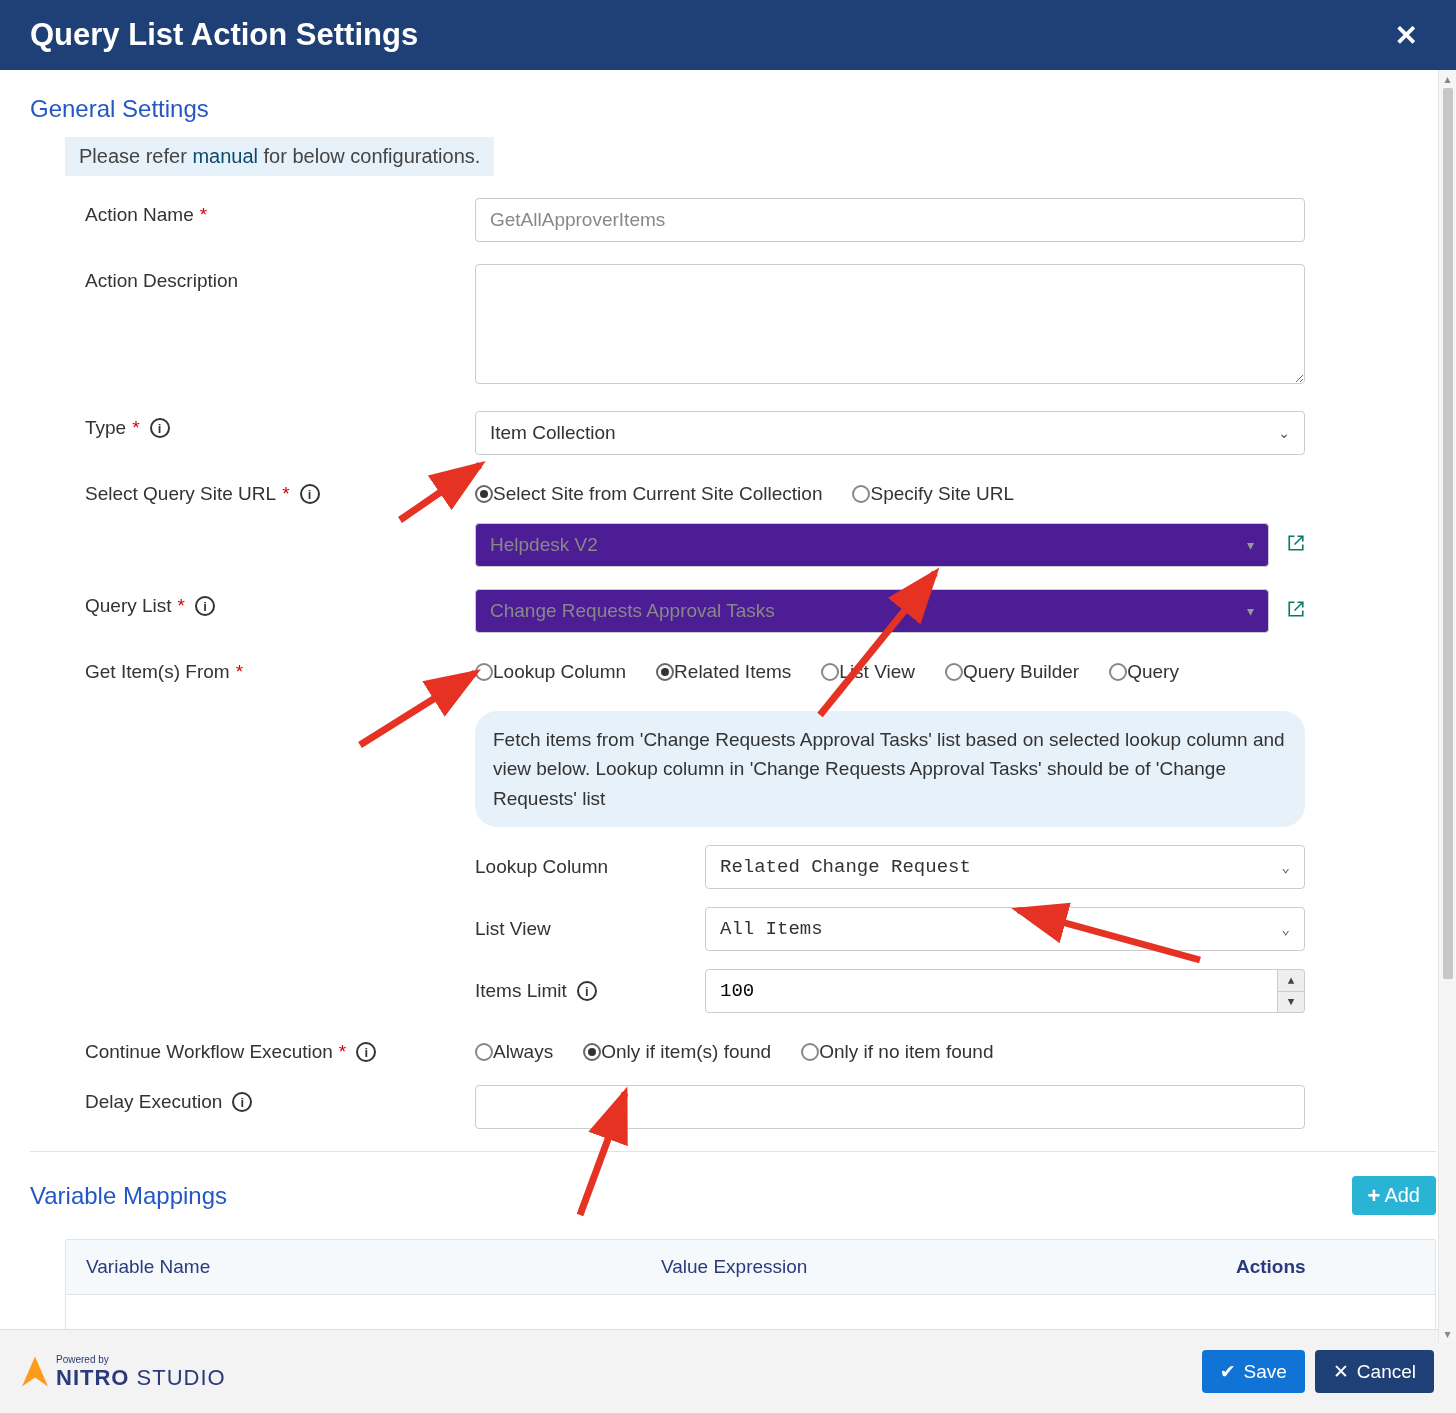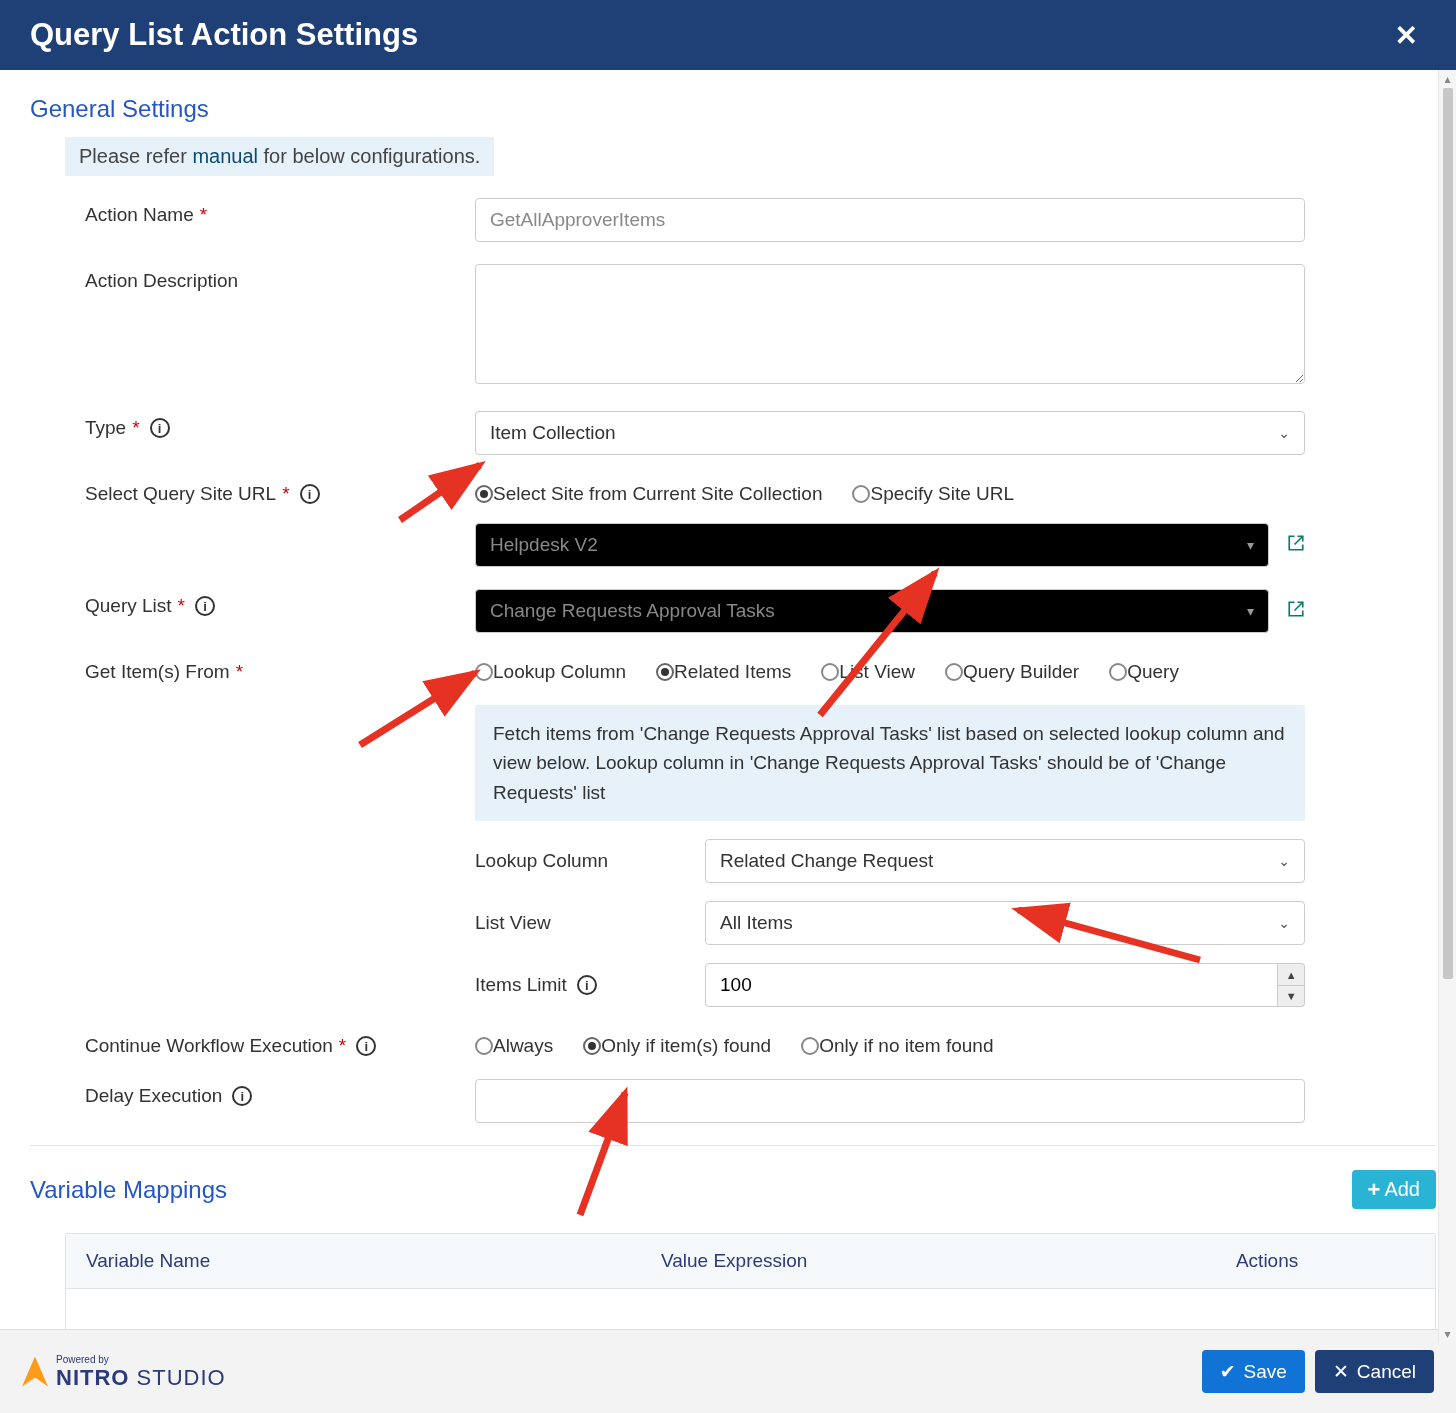--- a/index.html
+++ b/index.html
@@ -87,21 +87,21 @@
     font-family: inherit;
     background:#fff;
   }
   input[type=text]::placeholder { color:#888; }
   textarea { height: 120px; resize: both; }
 
   .pseudo-select {
     display:flex; align-items:center; justify-content:space-between;
     cursor:pointer; background:#fff;
   }
-  .pseudo-select.disabled { background:#000000; color:#888; }
+  .pseudo-select.disabled { background:#4c1d95; color:#888; }
   .chev { font-size:14px; color:#555; }
   .chev.gray { color:#999; }
 
   .radio-row { display:flex; gap:30px; align-items:center; flex-wrap:wrap; padding-top:6px; }
   .radio { display:flex; align-items:center; gap:0; font-size:19px; cursor:pointer; }
   .radio .dot {
     width:18px; height:18px; border:2px solid #666; border-radius:50%;
     display:flex; align-items:center;justify-content:center; flex-shrink:0;
   }
   .radio .dot.sel::after {
@@ -113,21 +113,21 @@
   .field-with-ext { display:flex; align-items:center; }
   .field-with-ext .pseudo-select { flex:1; }
 
   .info-box {
     background:#e6f1fa; color:#333; font-size:19px; line-height:1.55;
     padding:14px 18px; border-radius:2px;
   }
 
   .sub-row { display:flex; align-items:center; margin-top:18px; gap:20px; }
   .sub-row .sublabel { width:210px; font-size:19px; display:flex; align-items:center; gap:6px; }
-  .sub-row .subfield { flex:1; }
+  .sub-row .subfield { flex:1;font-family:Liberation Mono, monospace; }
 
   .spinner-wrap { display:flex; }
   .spinner-wrap input { border-top-right-radius:0; border-bottom-right-radius:0; }
   .spinner-btns {
     display:flex; flex-direction:column; border:1px solid #ccc; border-left:0;
     border-top-right-radius:4px; border-bottom-right-radius:4px; background:#eee; width:28px;
   }
   .spinner-btns span {
     flex:1; display:flex; align-items:center;justify-content:center; font-size:11px; color:#444; cursor:pointer;
   }
@@ -147,21 +147,21 @@
     margin-left:35px; width:calc(100% - 35px);
   }
   .varmap-table .thead {
     display:flex; background:#f6f9fc; border-bottom:1px solid #e3e3e3;
   }
   .varmap-table .thead .th {
     padding:16px 20px; color:#2a3a7a; font-size:19px; font-weight:400;
   }
   .varmap-table .thead .th.c1 { flex:0 0 42%; }
   .varmap-table .thead .th.c2 { flex:0 0 42%; }
-  .varmap-table .thead .th.c3 { flex:1; }
+  .varmap-table .thead .th.c3 { flex:1;font-weight:bold; }
   .varmap-table .tbody { height:40px; background:#fff; }
 
   .footer {
     background:#f3f3f3; border-top:1px solid #ddd;
     padding: 10px 22px; display:flex; align-items:center; justify-content:space-between;
     height:84px; position:absolute; left:0; right:0; bottom:0;
   }
   .logo { display:flex; align-items:center; gap:8px; color:#2a3a7a; }
   .logo .logo-icon {
     width:26px; height:30px; background:#ff9b1a; clip-path: polygon(0 100%, 50% 0, 100% 100%, 50% 70%);
@@ -320,21 +320,21 @@
             <label class="radio">
                 <span class="dot unsel"></span>
                 <span>Query Builder</span>
               </label>
             <label class="radio">
                 <span class="dot unsel"></span>
                 <span>Query</span>
               </label>
           </div>
 
-          <div class="info-box" style="margin-top:22px;">Fetch items from 'Change Requests Approval Tasks' list based on selected lookup column and view below. Lookup column in 'Change Requests Approval Tasks' should be of 'Change Requests' list</div>
+          <div class="info-box" style="margin-top:28px;border-radius:22px;">Fetch items from 'Change Requests Approval Tasks' list based on selected lookup column and view below. Lookup column in 'Change Requests Approval Tasks' should be of 'Change Requests' list</div>
 
           <div class="sub-row">
             <div class="sublabel">Lookup Column</div>
             <div class="subfield">
               <div class="pseudo-select">
                 <span>Related Change Request</span>
                 <span class="chev">⌄</span>
               </div>
             </div>
           </div>

